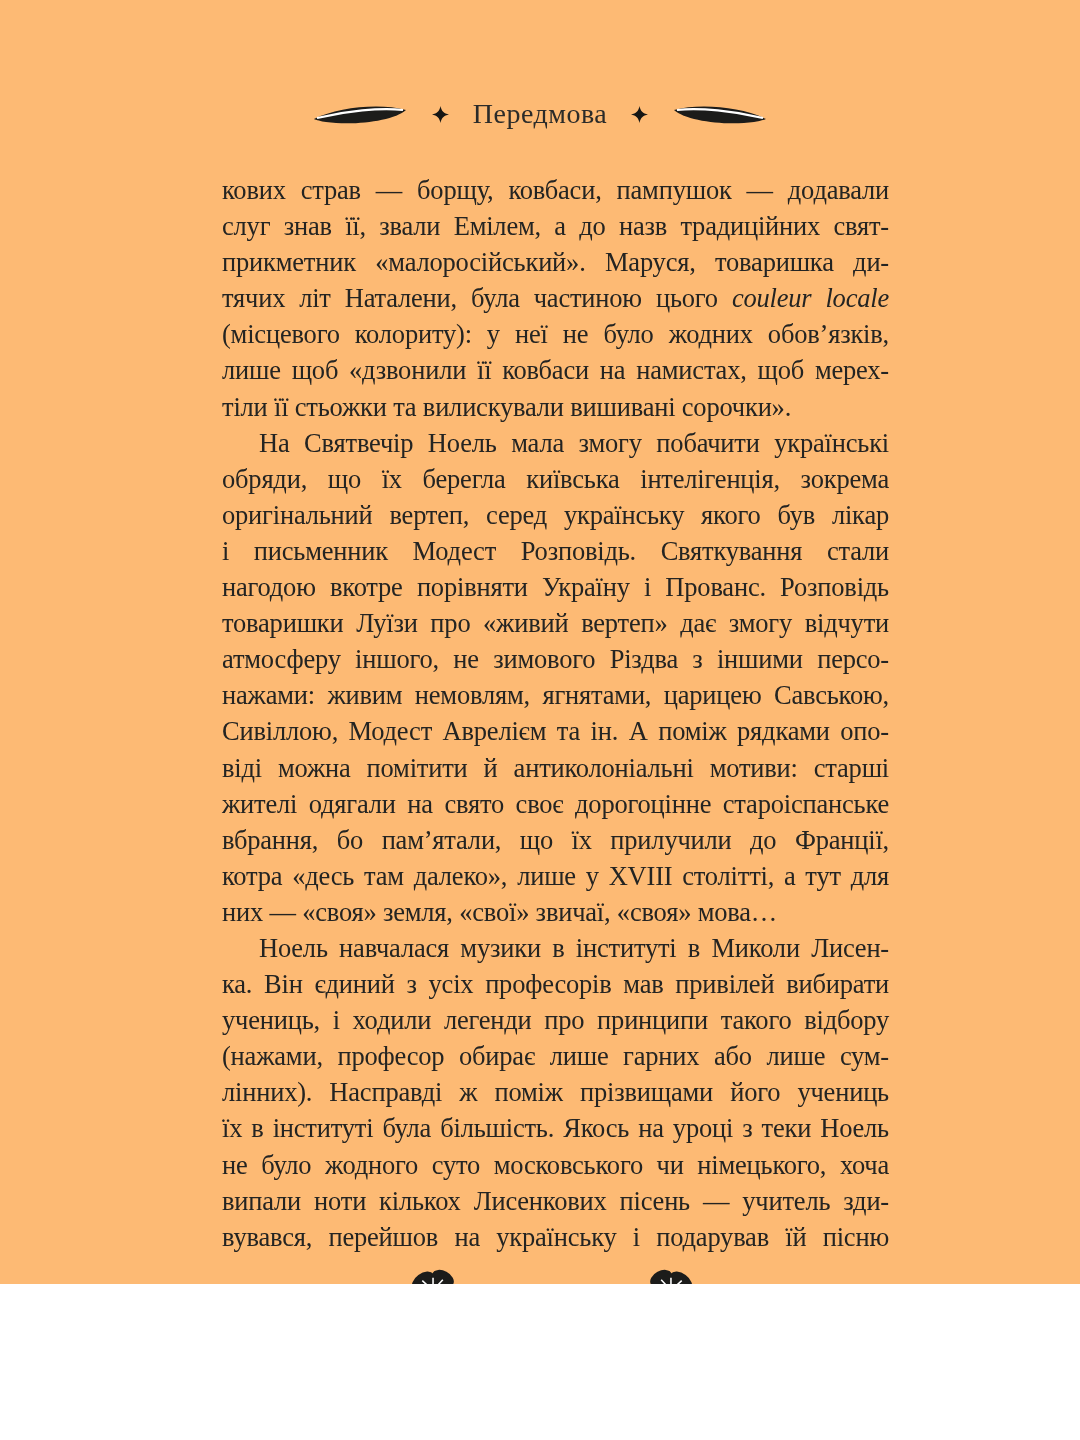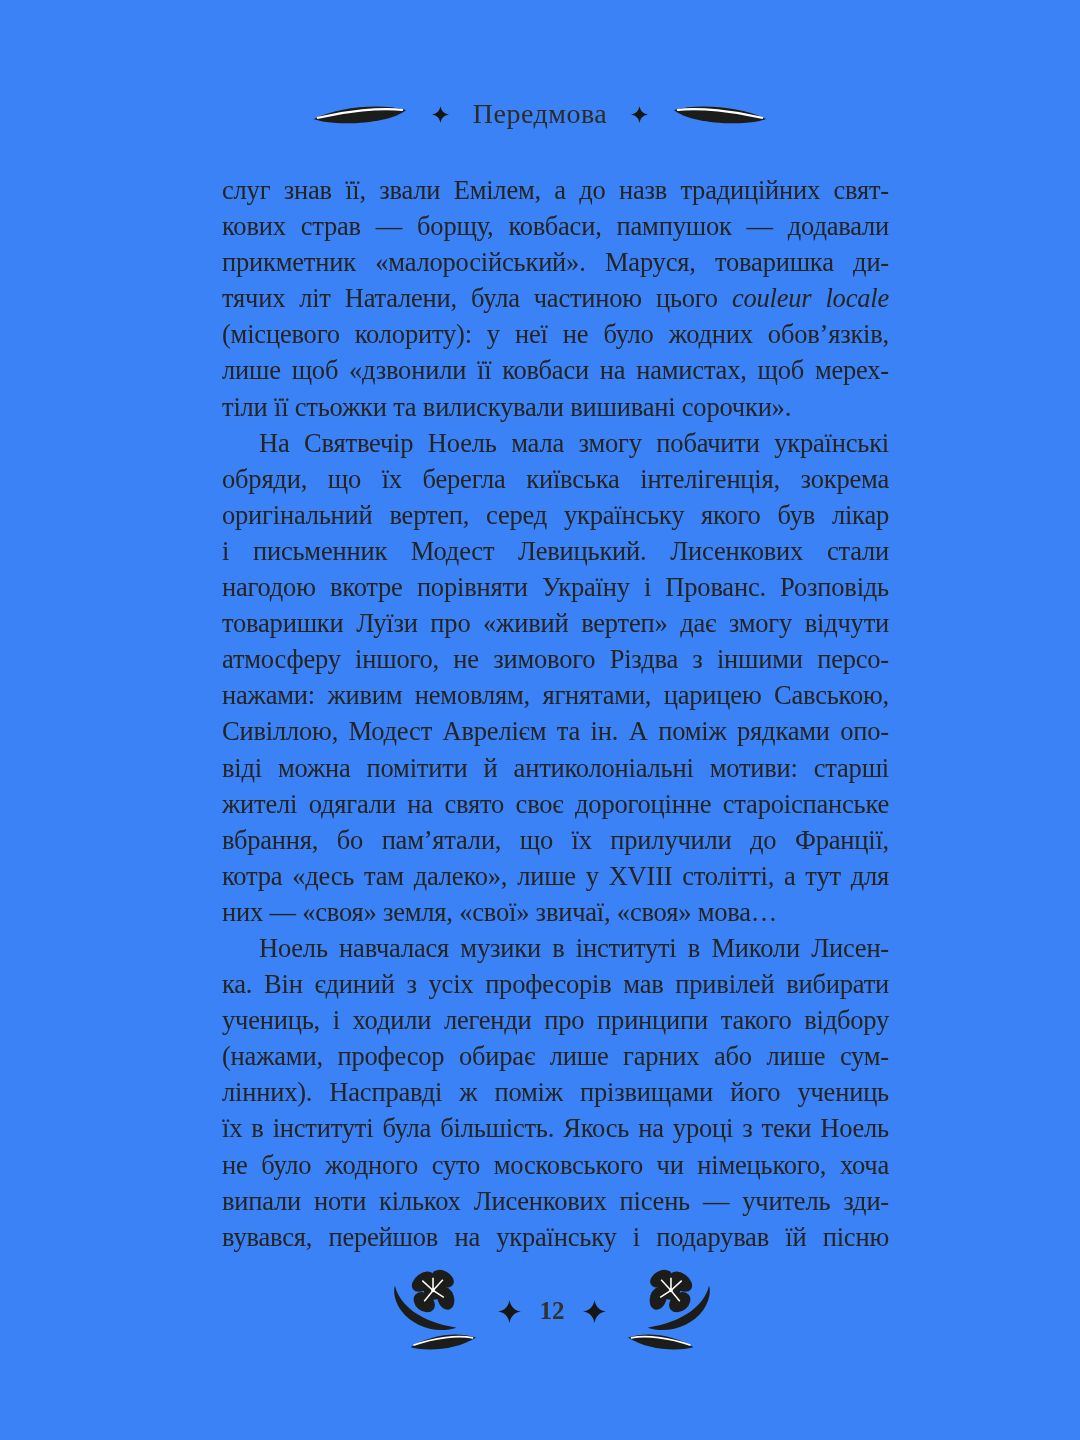--- a/index.html
+++ b/index.html
@@ -1,22 +1,22 @@
 <!DOCTYPE html>
 <html lang="uk"><head>
 <meta charset="utf-8">
 <style>
   * { box-sizing: border-box; }
   html, body { margin: 0; padding: 0; background: #ffffff; }
 
   .page {
     position: relative;
     width: 1080px;
-    height: 1440px;
-    background: #3b82f6;
+    height: 1284px;
+    background: #fdba74;
     font-family: "Liberation Serif", serif;
     color: #222220;
     overflow: hidden;
   }
 
   
   .chapter-header {
     position: absolute;
     top: 98px;
     left: 0;
@@ -120,33 +120,33 @@
     <svg class="ornament" width="17" height="17" viewBox="0 0 24 24">
         <use href="#sym-diamond"></use>
       </svg>
     <svg class="ornament mirrored" width="96" height="28" viewBox="0 0 96 28">
         <use href="#sym-leaf"></use>
       </svg>
   </header>
 
   <main class="text-block">
       <div class="paragraph">
+        <div class="text-line" style=""><span>кових страв — борщу, ковбаси, пампушок — додавали</span></div>
         <div class="text-line" style=""><span>слуг знав її, звали Емілем, а до назв традиційних свят-</span></div>
-        <div class="text-line" style=""><span>кових страв — борщу, ковбаси, пампушок — додавали</span></div>
         <div class="text-line" style=""><span>прикметник «малоросійський». Маруся, товаришка ди-</span></div>
         <div class="text-line" style=""><span>тячих літ Наталени, була частиною цього </span><span class="italic">couleur locale</span></div>
         <div class="text-line" style=""><span>(місцевого колориту): у неї не було жодних обов’язків,</span></div>
         <div class="text-line" style=""><span>лише щоб «дзвонили її ковбаси на намистах, щоб мерех-</span></div>
         <div class="text-line line-last" style=""><span>тіли її стьожки та вилискували вишивані сорочки».</span></div>
       </div>
       <div class="paragraph">
         <div class="text-line first-indent" style=""><span>На Святвечір Ноель мала змогу побачити українські</span></div>
         <div class="text-line" style=""><span>обряди, що їх берегла київська інтелігенція, зокрема</span></div>
         <div class="text-line" style=""><span>оригінальний вертеп, серед українську якого був лікар</span></div>
-        <div class="text-line" style=""><span>і письменник Модест Левицький. Лисенкових стали</span></div>
+        <div class="text-line" style=""><span>і письменник Модест Розповідь. Святкування стали</span></div>
         <div class="text-line" style=""><span>нагодою вкотре порівняти Україну і Прованс. Розповідь</span></div>
         <div class="text-line" style=""><span>товаришки Луїзи про «живий вертеп» дає змогу відчути</span></div>
         <div class="text-line" style=""><span>атмосферу іншого, не зимового Різдва з іншими персо-</span></div>
         <div class="text-line" style=""><span>нажами: живим немовлям, ягнятами, царицею Савською,</span></div>
         <div class="text-line" style=""><span>Сивіллою, Модест Аврелієм та ін. А поміж рядками опо-</span></div>
         <div class="text-line" style=""><span>віді можна помітити й антиколоніальні мотиви: старші</span></div>
         <div class="text-line" style=""><span>жителі одягали на свято своє дорогоцінне староіспанське</span></div>
         <div class="text-line" style=""><span>вбрання, бо пам’ятали, що їх прилучили до Франції,</span></div>
         <div class="text-line" style=""><span>котра «десь там далеко», лише у XVIII столітті, а тут для</span></div>
         <div class="text-line line-last" style=""><span>них — «своя» земля, «свої» звичаї, «своя» мова…</span></div>

